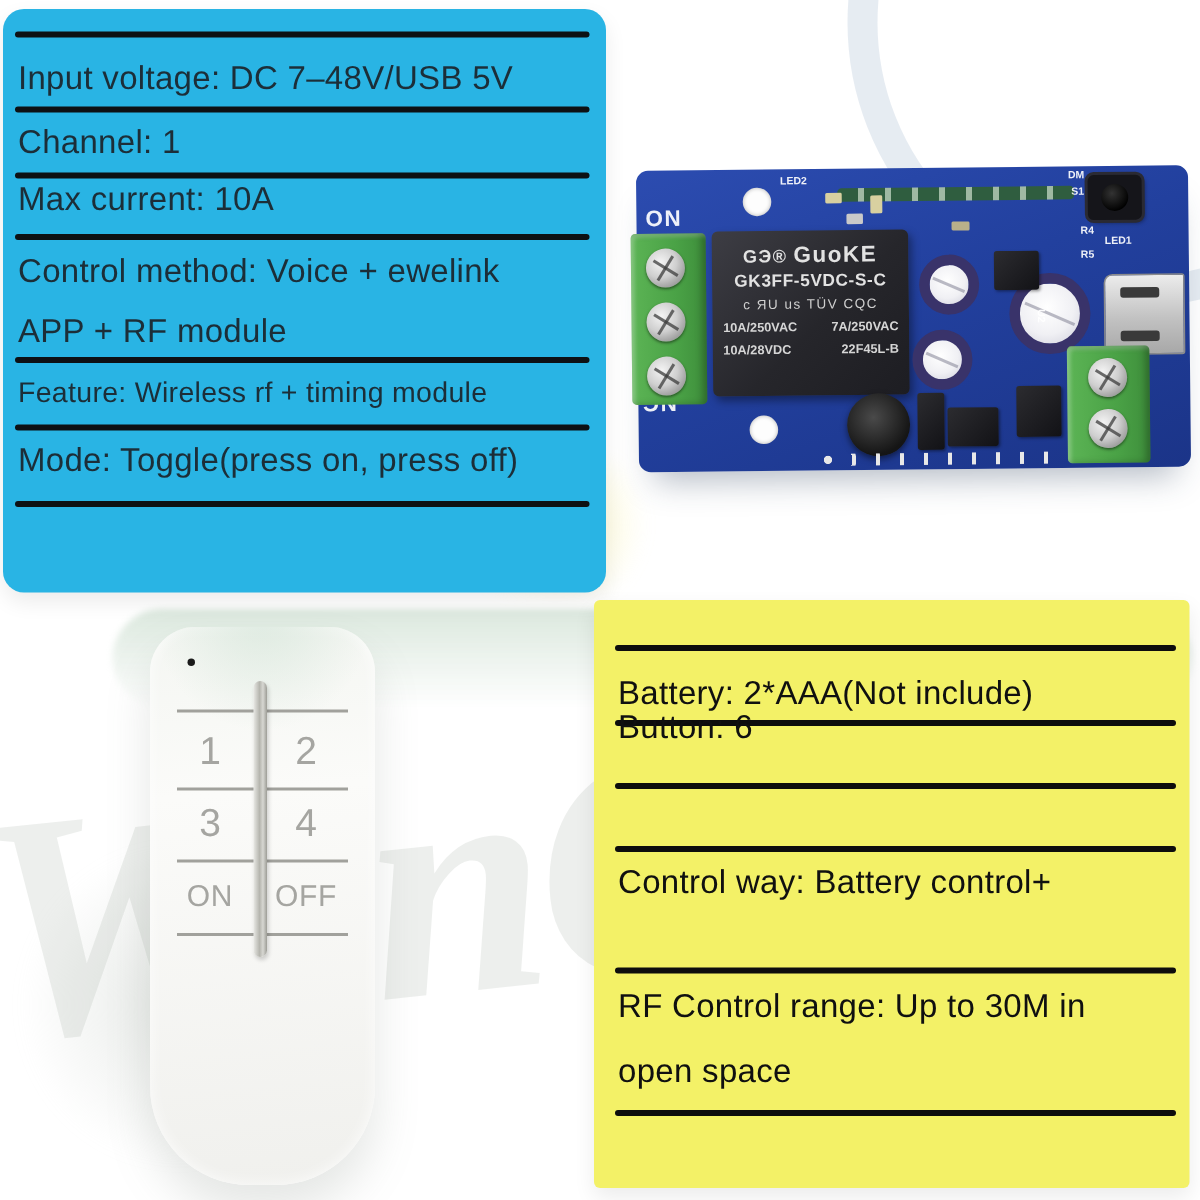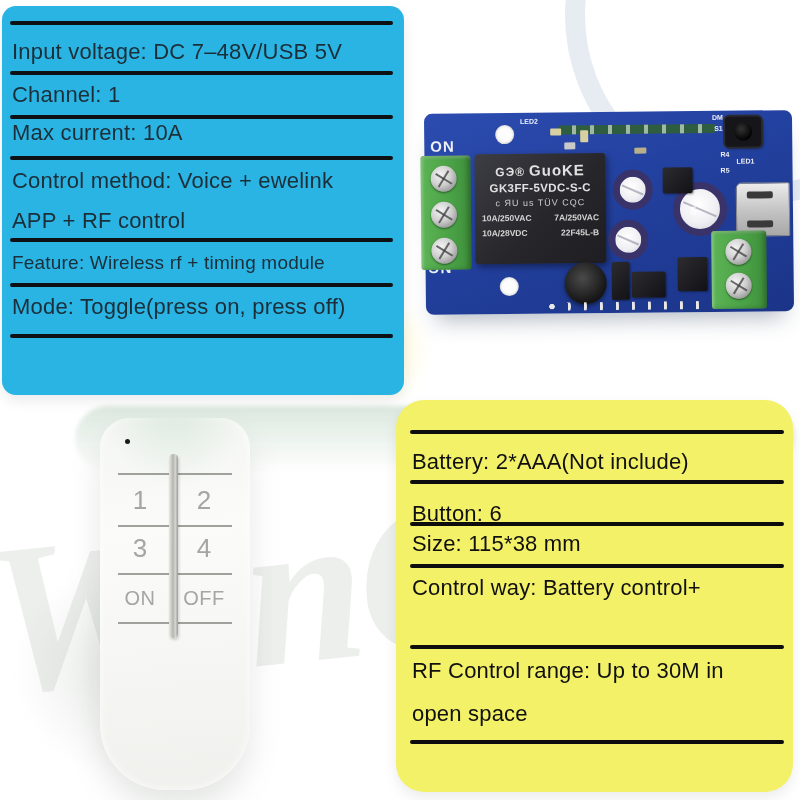--- a/index.html
+++ b/index.html
@@ -25,21 +25,21 @@
 
   
   .panel-blue { position:absolute; left:2px; top:6px; width:402px; height:389px; z-index:2;
                 background:#29b4e4; border-radius:14px; box-shadow:0 6px 14px rgba(0,0,0,0.08); }
   .panel-blue .sep { position:absolute; left:8px; width:383px; height:4px; background:#0d1114; border-radius:2px; }
   .panel-blue .row { position:absolute; left:10px; height:30px; line-height:30px;
                      font-size:22px; letter-spacing:0.2px; color:#1c2e38; white-space:nowrap; }
 
   
   .panel-yellow { position:absolute; left:396px; top:400px; width:397px; height:392px; z-index:2;
-                  background:#f3f167; border-radius:28px; box-shadow:0 6px 14px rgba(0,0,0,0.08); }
+                  background:#f3f167; border-radius:4px; box-shadow:0 6px 14px rgba(0,0,0,0.08); }
   .panel-yellow .sep { position:absolute; left:14px; width:374px; height:4px; background:#0d0d0d; border-radius:2px; }
   .panel-yellow .row { position:absolute; left:16px; height:30px; line-height:30px;
                        font-size:22px; letter-spacing:0.2px; color:#101010; white-space:nowrap; }
 
   
   .pcb { position:absolute; left:425px; top:112px; width:368px; height:201px; z-index:1;
          background:linear-gradient(160deg,#2c4cb0 0%, #22409e 45%, #1b3488 100%);
          border-radius:8px; transform:rotate(-0.6deg);
          box-shadow:0 16px 22px -10px rgba(40,60,90,0.35); }
   .pcb .silk { position:absolute; color:rgba(255,255,255,0.92); font-weight:bold; }
@@ -137,21 +137,21 @@
 
 <div class="panel-blue">
   <div class="sep" style="top:15px"></div>
   <div class="row" style="top:31px">Input voltage: DC 7–48V/USB 5V</div>
   <div class="sep" style="top:65px"></div>
   <div class="row" style="top:74px">Channel: 1</div>
   <div class="sep" style="top:109px"></div>
   <div class="row" style="top:112px">Max current: 10A</div>
   <div class="sep" style="top:150px"></div>
   <div class="row" style="top:160px">Control method: Voice + ewelink</div>
-  <div class="row" style="top:200px">APP + RF control</div>
+  <div class="row" style="top:200px">APP + RF module</div>
   <div class="sep" style="top:232px"></div>
   <div class="row" style="top:242px; font-size:19px">Feature: Wireless rf + timing module</div>
   <div class="sep" style="top:277px"></div>
   <div class="row" style="top:286px">Mode: Toggle(press on, press off)</div>
   <div class="sep" style="top:328px"></div>
 </div>
 
 <div class="pcb">
   <div class="silk silk-on">ON</div>
   <div class="silk silk-nc">NC</div>
@@ -221,22 +221,21 @@
   <div class="btn num" style="left:14px; top:114px">3</div>
   <div class="btn num" style="left:78px; top:114px">4</div>
   <div class="btn word" style="left:14px; top:164px">ON</div>
   <div class="btn word" style="left:78px; top:164px">OFF</div>
 </div>
 
 <div class="panel-yellow">
   <div class="sep" style="top:30px"></div>
   <div class="row" style="top:47px">Battery: 2*AAA(Not include)</div>
   <div class="sep" style="top:80px"></div>
-  <div class="row" style="top:99px">Button: 6</div>
+  <div class="row" style="top:70px">Button: 6</div>
   <div class="sep" style="top:122px"></div>
-  <div class="row" style="top:129px">Size: 115*38 mm</div>
   <div class="sep" style="top:164px"></div>
   <div class="row" style="top:173px">Control way: Battery control+</div>
   <div class="sep" style="top:245px"></div>
   <div class="row" style="top:256px">RF Control range: Up to 30M in</div>
   <div class="row" style="top:299px">open space</div>
   <div class="sep" style="top:340px"></div>
 </div>
 
 </body></html>

